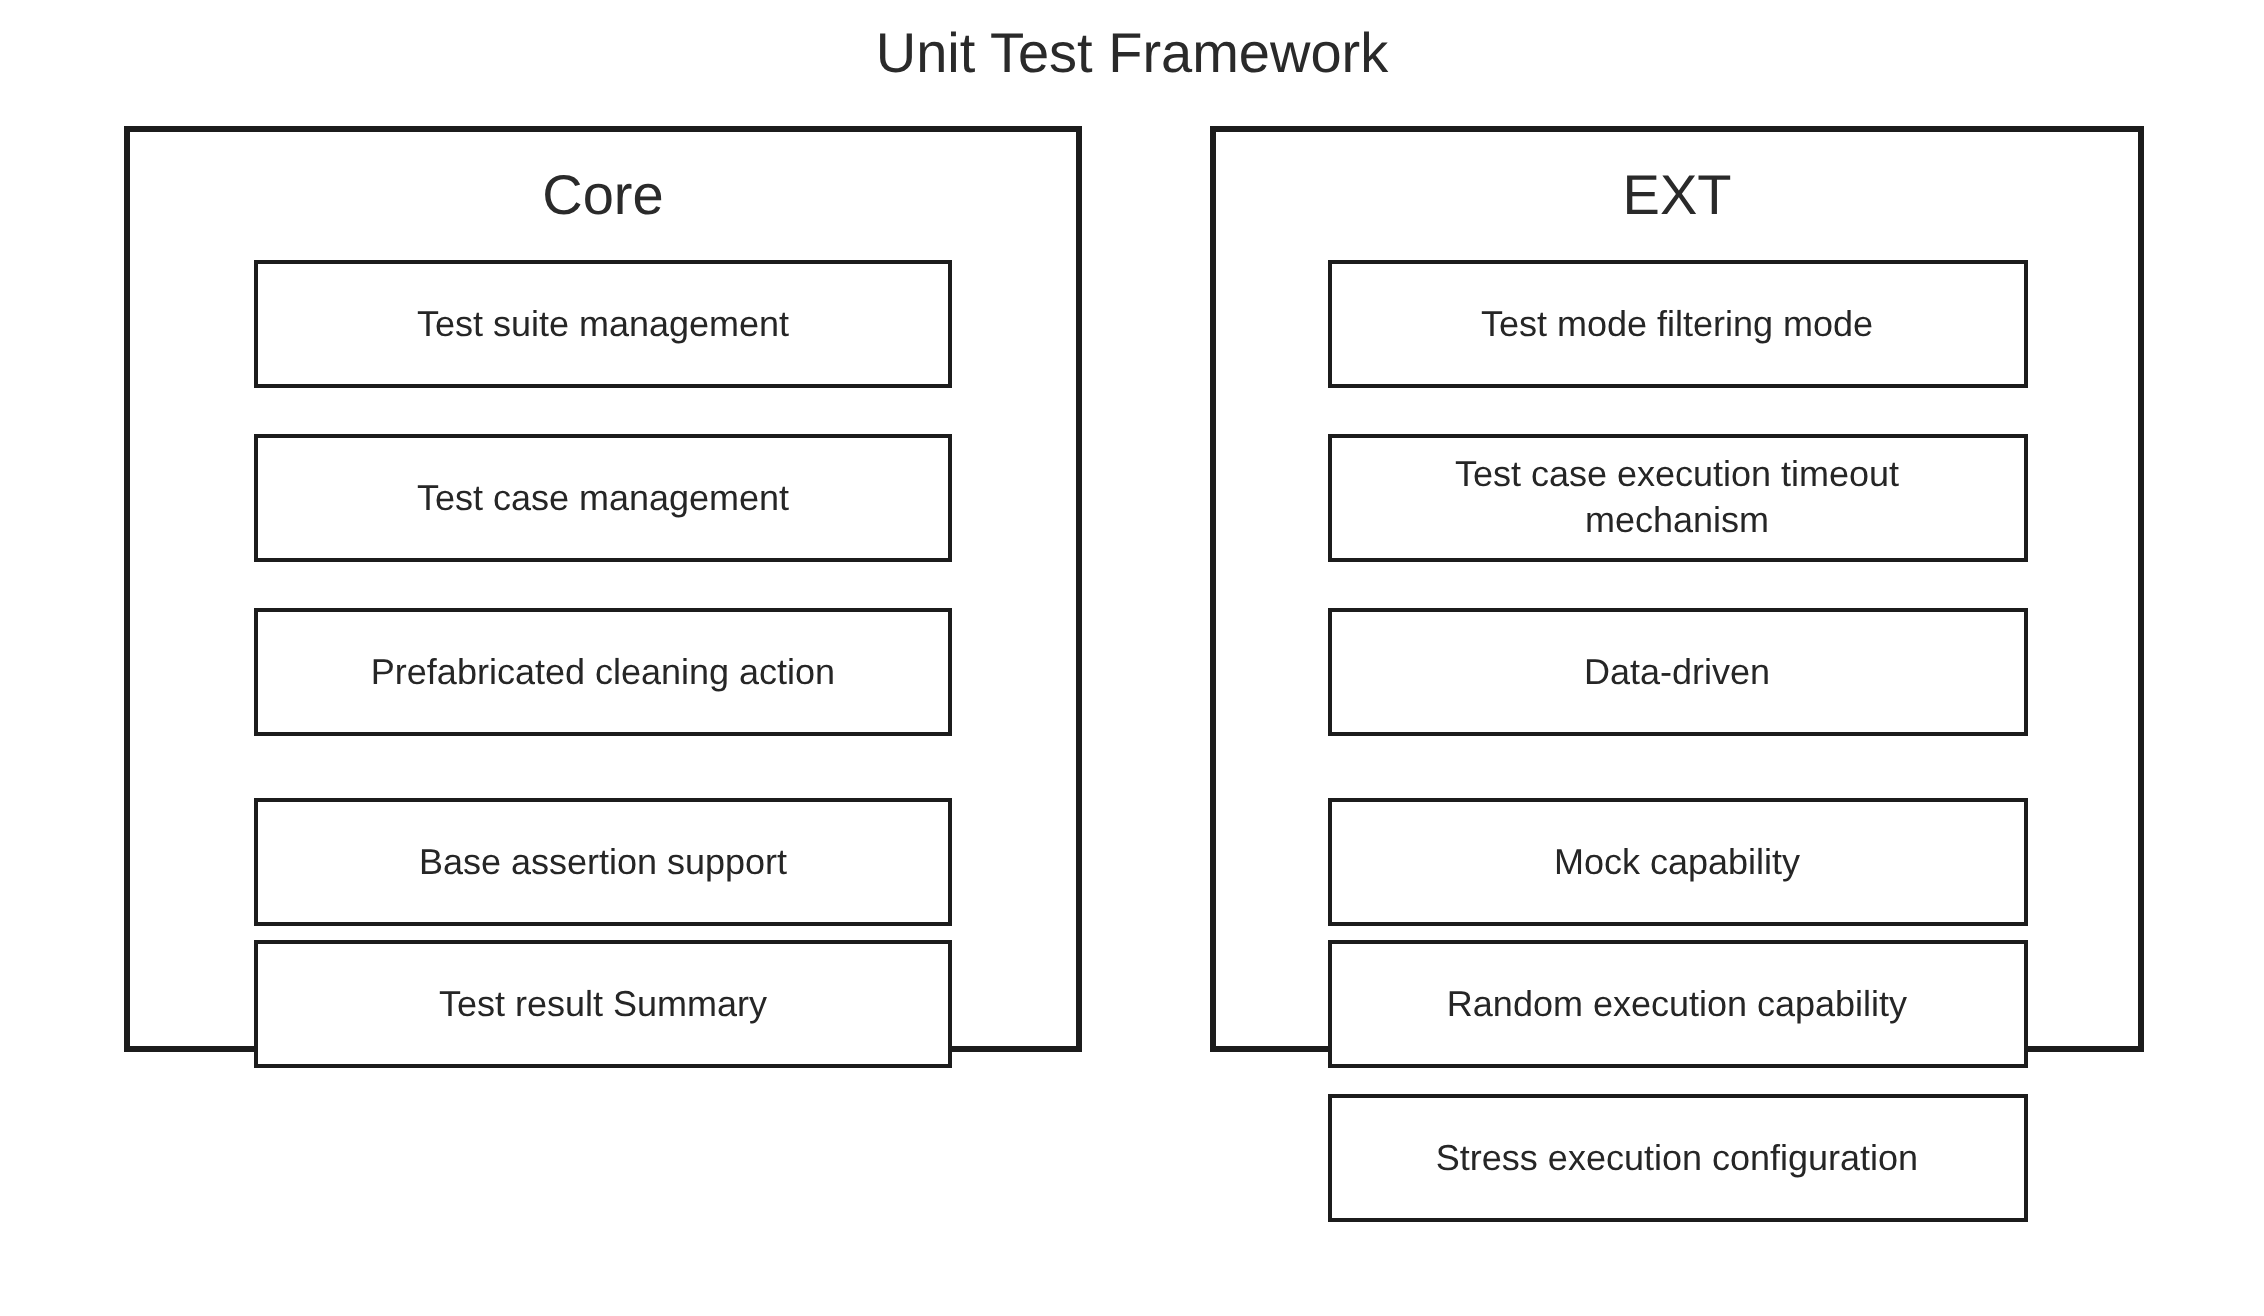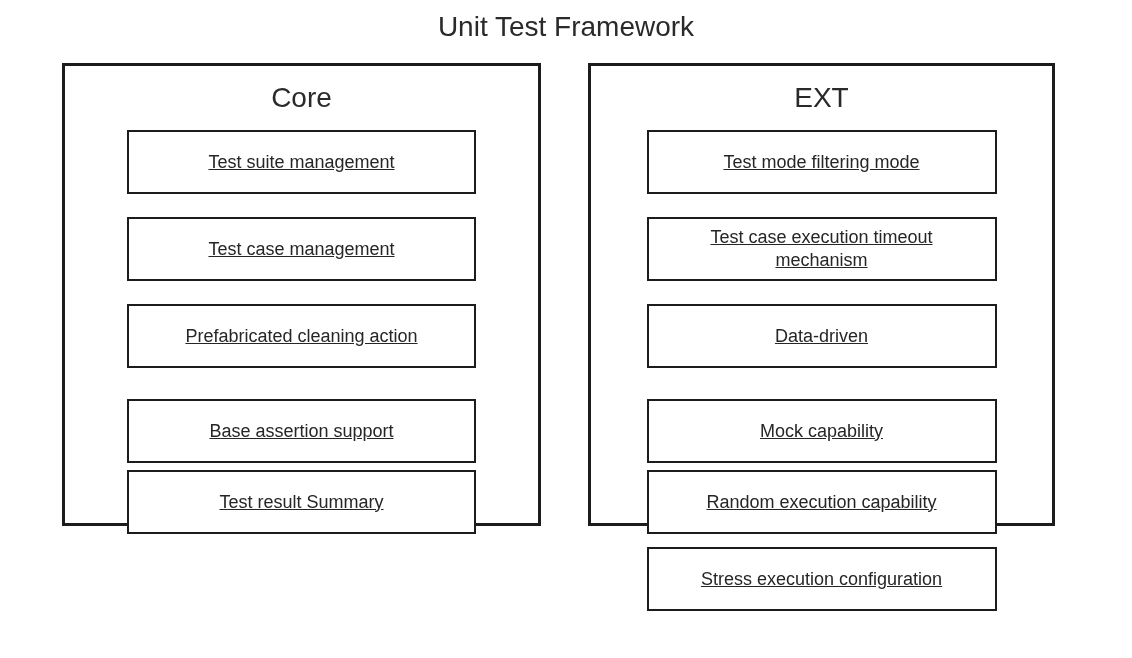--- a/index.html
+++ b/index.html
@@ -32,36 +32,35 @@
     height: 463px;
     border: 3px solid #1c1c1c;
     box-sizing: border-box;
     background: #ffffff;
   }
   .panel-core {
     left: 62px;
     width: 479px;
   }
   .panel-ext {
-    left: 588px;
+    left: 605px;
     width: 467px;
   }
   .panel-header {
     margin-top: 14px;
     text-align: center;
     font-size: 28px;
     line-height: 36px;
     color: #2a2a2a;
   }
   .items {
     margin-top: 14px;
     display: flex;
     flex-direction: column;
     align-items: center;
-    text-decoration: underline;
   }
   .item {
     width: 349px;
     height: 64px;
     box-sizing: border-box;
     border: 2px solid #1c1c1c;
     background: #ffffff;
     display: flex;
     align-items: center;
     justify-content: center;

